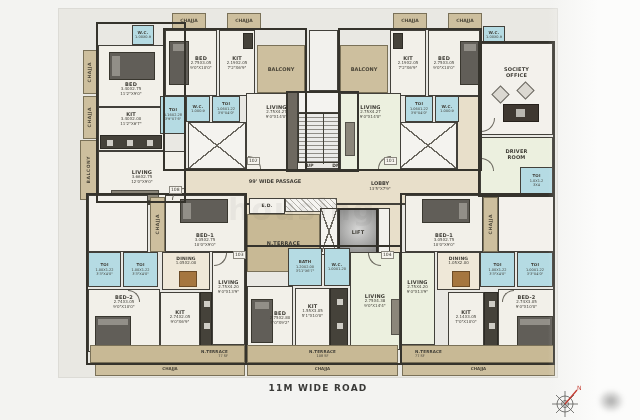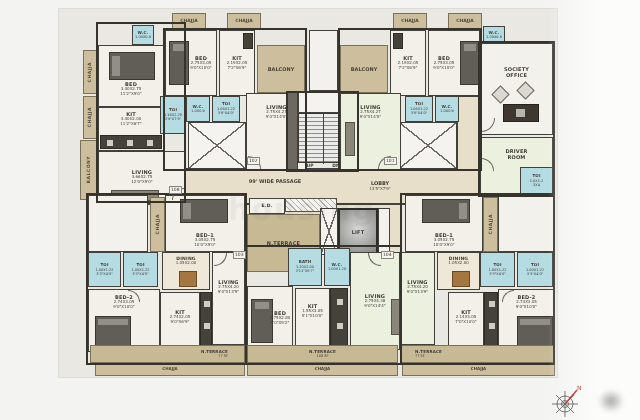--- a/index.html
+++ b/index.html
@@ -402,20 +402,21 @@
   <div class="arc tr" style="left:481px;top:158px;"></div>
   <div class="arc bl" style="left:368px;top:253px;"></div>
   <div class="arc br" style="left:214px;top:253px;"></div>
   <div class="arc tl" style="left:172px;top:188px;width:12px;height:12px;"></div>
   <div class="arc tr" style="left:128px;top:290px;width:12px;height:12px;"></div>
   <div class="arc tl" style="left:502px;top:290px;width:12px;height:12px;"></div>
 
   <div id="fade"></div>
   <div id="wmark">housing</div>
   <div id="blob"></div>
+  <div id="road">11M WIDE ROAD</div>
 
   <svg width="40" height="40" viewBox="0 0 40 40" style="position:absolute;left:546px;top:382px;z-index:8;">
     <g stroke="#5a5a58" stroke-width="0.8" fill="none">
       <circle cx="19" cy="22" r="8"></circle>
       <circle cx="19" cy="22" r="3.5"></circle>
       <line x1="19" y1="9" x2="19" y2="35"></line>
       <line x1="6" y1="22" x2="32" y2="22"></line>
       <line x1="10" y1="13" x2="28" y2="31"></line>
       <line x1="10" y1="31" x2="28" y2="13"></line>
     </g>

